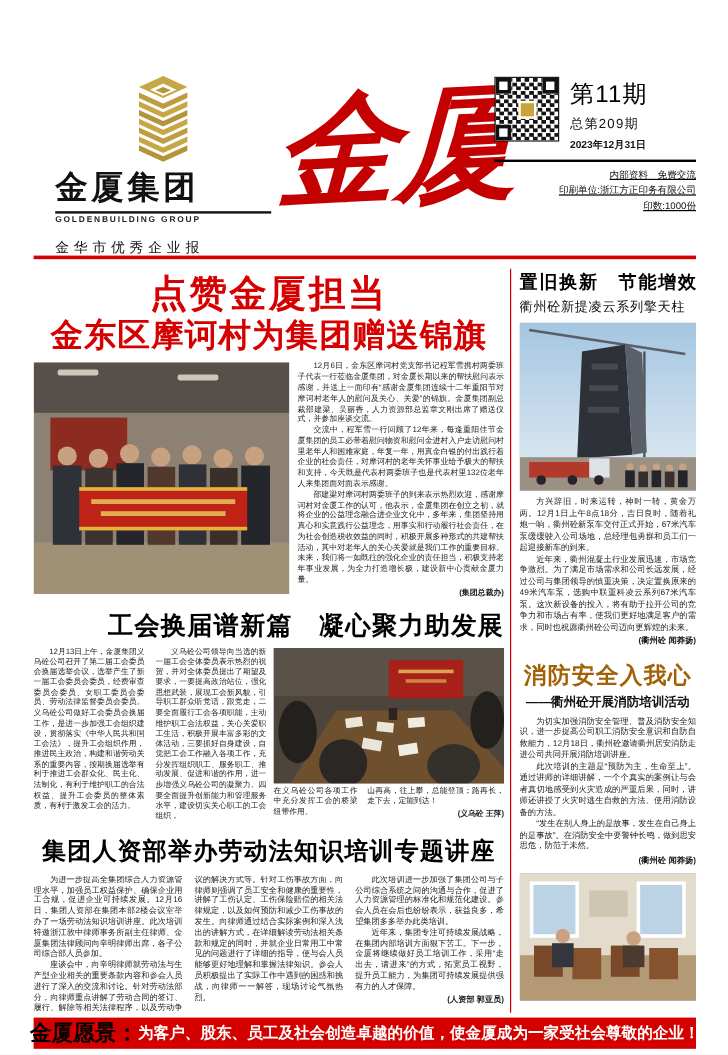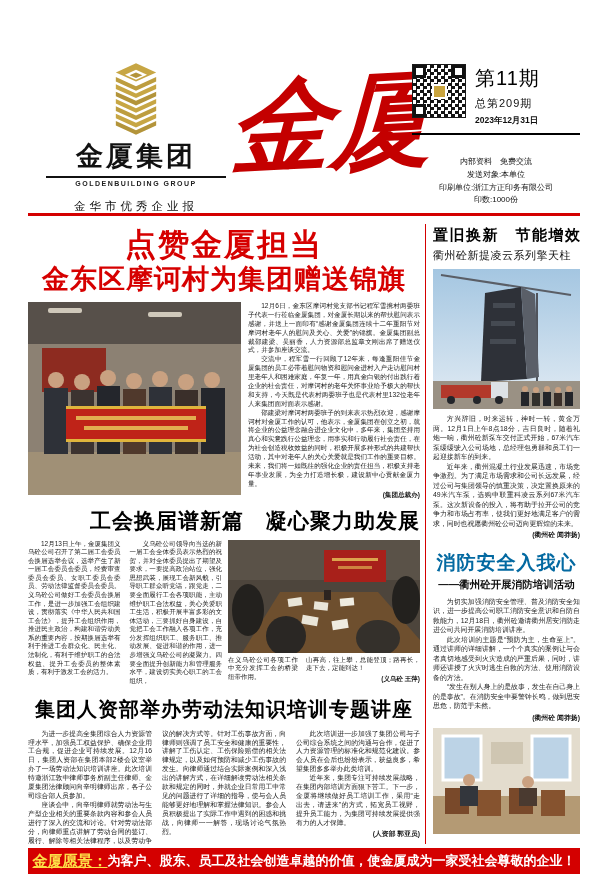--- a/index.html
+++ b/index.html
@@ -2,40 +2,40 @@
 <html><head>
 <meta charset="utf-8">
 <style>
   * { margin:0; padding:0; box-sizing:border-box; }
   html,body { background:#e9e9e9; }
   body { font-family:"Liberation Sans","DejaVu Sans",sans-serif; }
   .page { position:relative; width:607px; height:879px; background:#ffffff; margin:0 auto; overflow:hidden; }
 
   
   .masthead { position:absolute; left:28px; top:56px; width:552px; height:155px; }
-  .logo-block { position:absolute; left:18px; top:6px; width:180px; text-align:center; }
+  .logo-block { position:absolute; left:18px; top:6px; width:180px; text-align:left; }
   .logo-icon { display:block; margin:0 auto 2px auto; width:66px; height:74px; }
   .logo-name { font-size:27px; font-weight:bold; color:#111; letter-spacing:3px; white-space:nowrap; }
   .logo-en { margin-top:2px; border-top:2px solid #111; padding-top:2px; font-size:7px; letter-spacing:1.5px; color:#222; font-weight:bold; }
   .logo-tagline { margin-top:12px; font-size:11.5px; letter-spacing:4px; color:#111; }
   .masthead-title { position:absolute; left:178px; top:-14px; width:250px; height:170px; text-align:center;
       font-family:"DejaVu Serif","Liberation Serif",serif; font-style:italic; font-weight:bold;
       font-size:102px; line-height:160px; color:#c40000; transform:rotate(-3deg) skewX(-5deg); white-space:nowrap; }
   .issue-block { position:absolute; right:0; top:8px; width:168px; }
   .issue-top { display:flex; }
   .qr { width:54px; height:54px; flex:none; position:relative; border:1px solid #1a1a1a;
       background:repeating-conic-gradient(#141414 0% 25%, #ffffff 0% 50%) 0 0/7px 7px; }
   .qr .finder { position:absolute; width:13px; height:13px; background:#fff; border:3px solid #111; }
   .qr .f-tl { top:0; left:0; } .qr .f-tr { top:0; right:0; } .qr .f-bl { bottom:0; left:0; }
   .qr .center-gold { position:absolute; top:19px; left:19px; width:15px; height:15px; background:#c9a43e; border:2px solid #fff; }
   .issue-meta { margin-left:9px; padding-top:1px; }
   .issue-no { font-size:20px; font-weight:normal; color:#000; letter-spacing:1px; white-space:nowrap; }
   .issue-total { font-size:11px; color:#111; margin-top:4px; letter-spacing:1px; }
   .issue-date { font-size:8.5px; font-weight:bold; color:#111; margin-top:4px; }
-  .pub-info { margin-top:6px; border-top:2px solid #000; padding-top:21px; text-align:center; }
+  .pub-info { margin-top:6px; border-top:2px solid #000; padding-top:5px; text-align:right;text-decoration:underline; }
   .pub-info div { font-size:8px; line-height:1.6; color:#111; white-space:nowrap; }
 
   .header-rule { position:absolute; left:28px; top:213px; width:552px; height:3px; background:#d40000; }
   .col-divider { position:absolute; left:425px; top:224px; width:1px; height:620px; background:#d40000; }
 
   
   .left-col  { position:absolute; left:28px;  top:226px; width:392px; height:620px; overflow:hidden; }
   .right-col { position:absolute; left:433px; top:226px; width:147px; height:620px; overflow:hidden; }
 
   .lead-headline { text-align:center; color:#d60000; font-weight:bold; }
@@ -66,28 +66,28 @@
   .training-section { margin-top:8px; }
   .training-headline { text-align:center; font-size:20px; font-weight:bold; color:#000; letter-spacing:1px; }
   .training-body { margin-top:7px; height:126px; overflow:hidden; column-count:3; column-gap:10px;
       font-size:6.8px; line-height:1.32; }
 
   .eq-headline { font-size:15px; font-weight:bold; color:#000; letter-spacing:1.5px; white-space:nowrap; }
   .eq-subhead { font-size:11px; color:#111; margin-top:3px; letter-spacing:0.5px; white-space:nowrap; }
   .crane-photo { width:147px; height:140px; margin-top:6px; }
   .side-body { margin-top:5px; font-size:6.9px; line-height:1.38; }
 
-  .fire-headline { margin-top:10px; text-align:center; color:#0369a1; font-size:19px; font-weight:bold; letter-spacing:1px; }
+  .fire-headline { margin-top:10px; text-align:center; color:#a16207; font-size:19px; font-weight:bold; letter-spacing:1px; }
   .fire-subhead { text-align:center; font-size:10.5px; font-weight:bold; color:#111; margin-top:2px; white-space:nowrap; }
   .fire-photo { width:147px; height:106px; margin-top:6px; }
 
   
   .footer { position:absolute; left:28px; top:848px; width:552px; height:26px; background:#d40000;
       display:flex; align-items:center; justify-content:center; white-space:nowrap; }
-  .footer-label { color:#fde047; font-size:15px; font-weight:bold;text-decoration:underline; }
+  .footer-label { color:#000000; font-size:18px; font-weight:bold; }
   .footer-text { color:#ffffff; font-size:13px; font-weight:bold;font-family:Liberation Serif, serif; }
 </style>
 </head>
 <body>
 
 <div class="page">
 
   <div class="masthead">
 
     <div class="logo-block">
@@ -119,21 +119,20 @@
           <span class="center-gold"></span>
         </div>
         <div class="issue-meta">
           <div class="issue-no">第11期</div>
           <div class="issue-total">总第209期</div>
           <div class="issue-date">2023年12月31日</div>
         </div>
       </div>
       <div class="pub-info">
         <div>内部资料　免费交流</div>
-        <div>发送对象:本单位</div>
         <div>印刷单位:浙江方正印务有限公司</div>
         <div>印数:1000份</div>
       </div>
     </div>
   </div>
 
   <div class="header-rule"></div>
   <div class="col-divider"></div>
 
   <div class="left-col">

